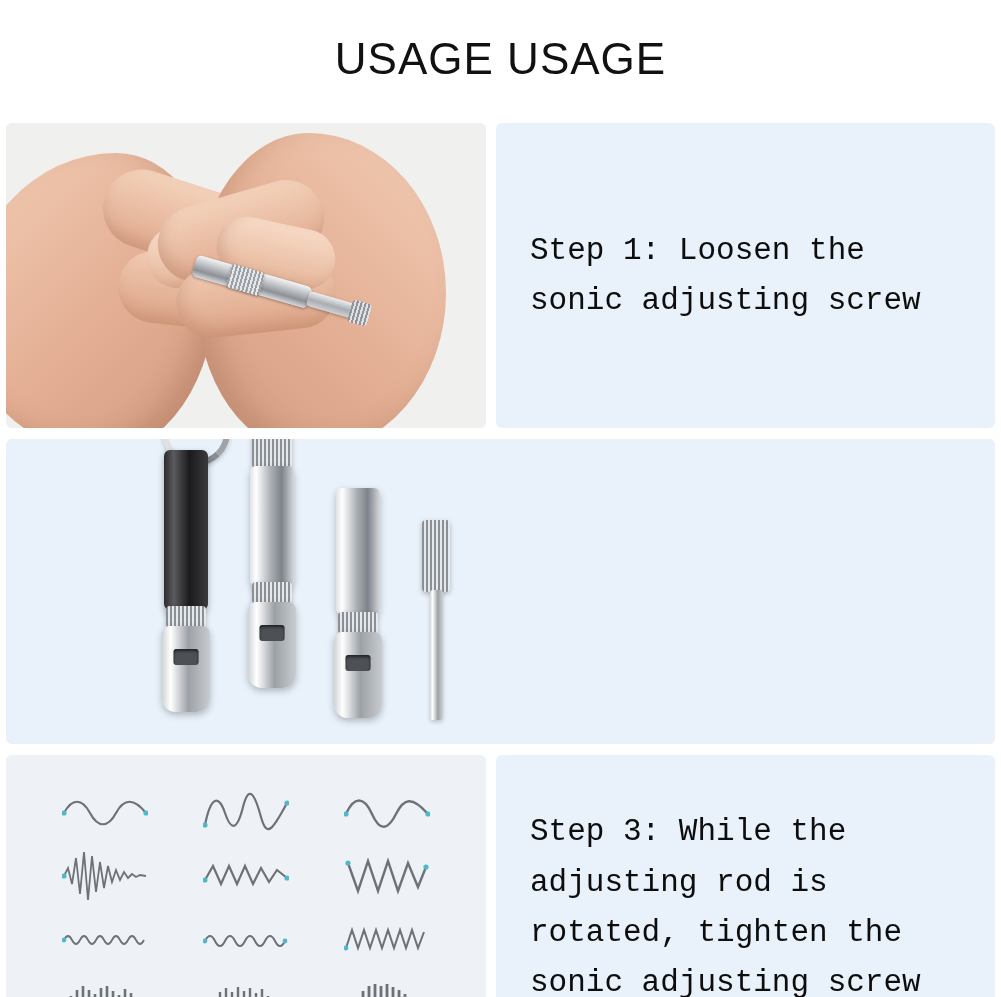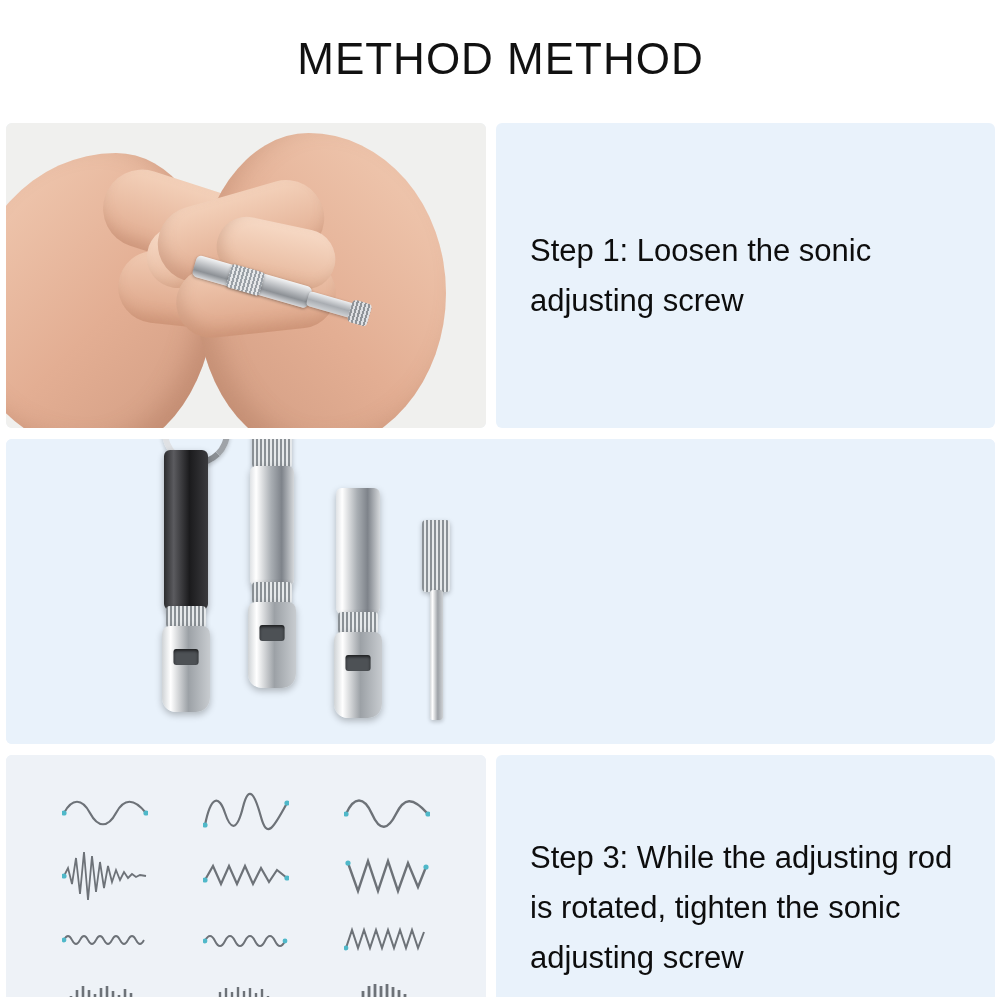--- a/index.html
+++ b/index.html
@@ -41,20 +41,21 @@
     display: flex;
     height: 305px;
     gap: 10px;
   }
   .panel {
     background: #e9f2fb;
     border-radius: 6px;
     box-sizing: border-box;
     position: relative;
     overflow: hidden;
+    font-family: Liberation Mono, monospace;
   }
   .panel.text {
     display: flex;
     align-items: center;
     padding: 0 34px;
   }
   .panel.text p {
     margin: 0;
     font-size: 31px;
     line-height: 1.62;
@@ -260,21 +261,21 @@
     overflow: hidden;
     clip: rect(0 0 0 0);
     white-space: nowrap;
   }
 </style>
 </head>
 <body>
 
 <div class="page">
 
-  <h1 class="title">METHOD METHOD</h1>
+  <h1 class="title">USAGE USAGE</h1>
 
   <div class="rows">
 
     <div class="row">
 
       <div class="panel media half-left">
         <div class="hands">
           <div class="skin-left"></div>
           <div class="finger-l1"></div>
           <div class="finger-l2"></div>

